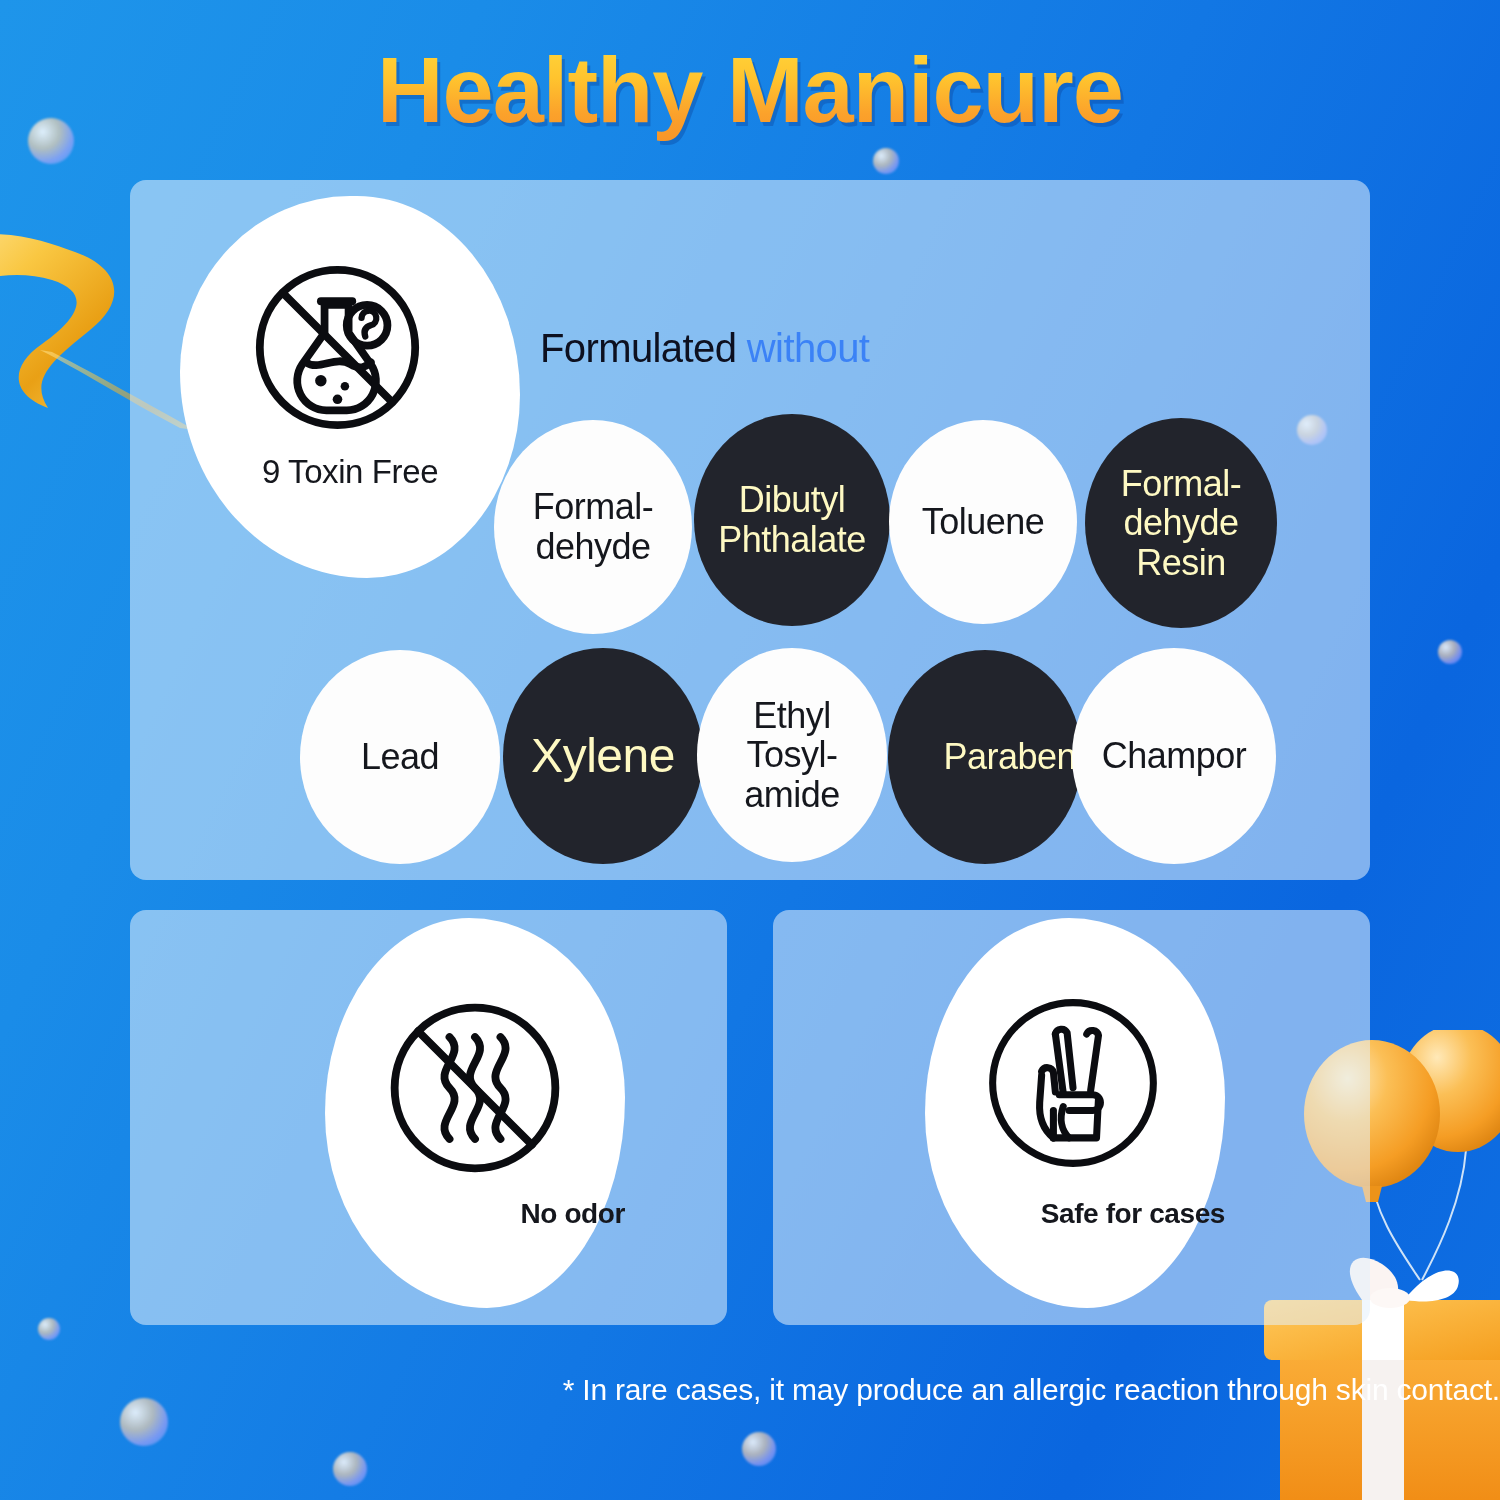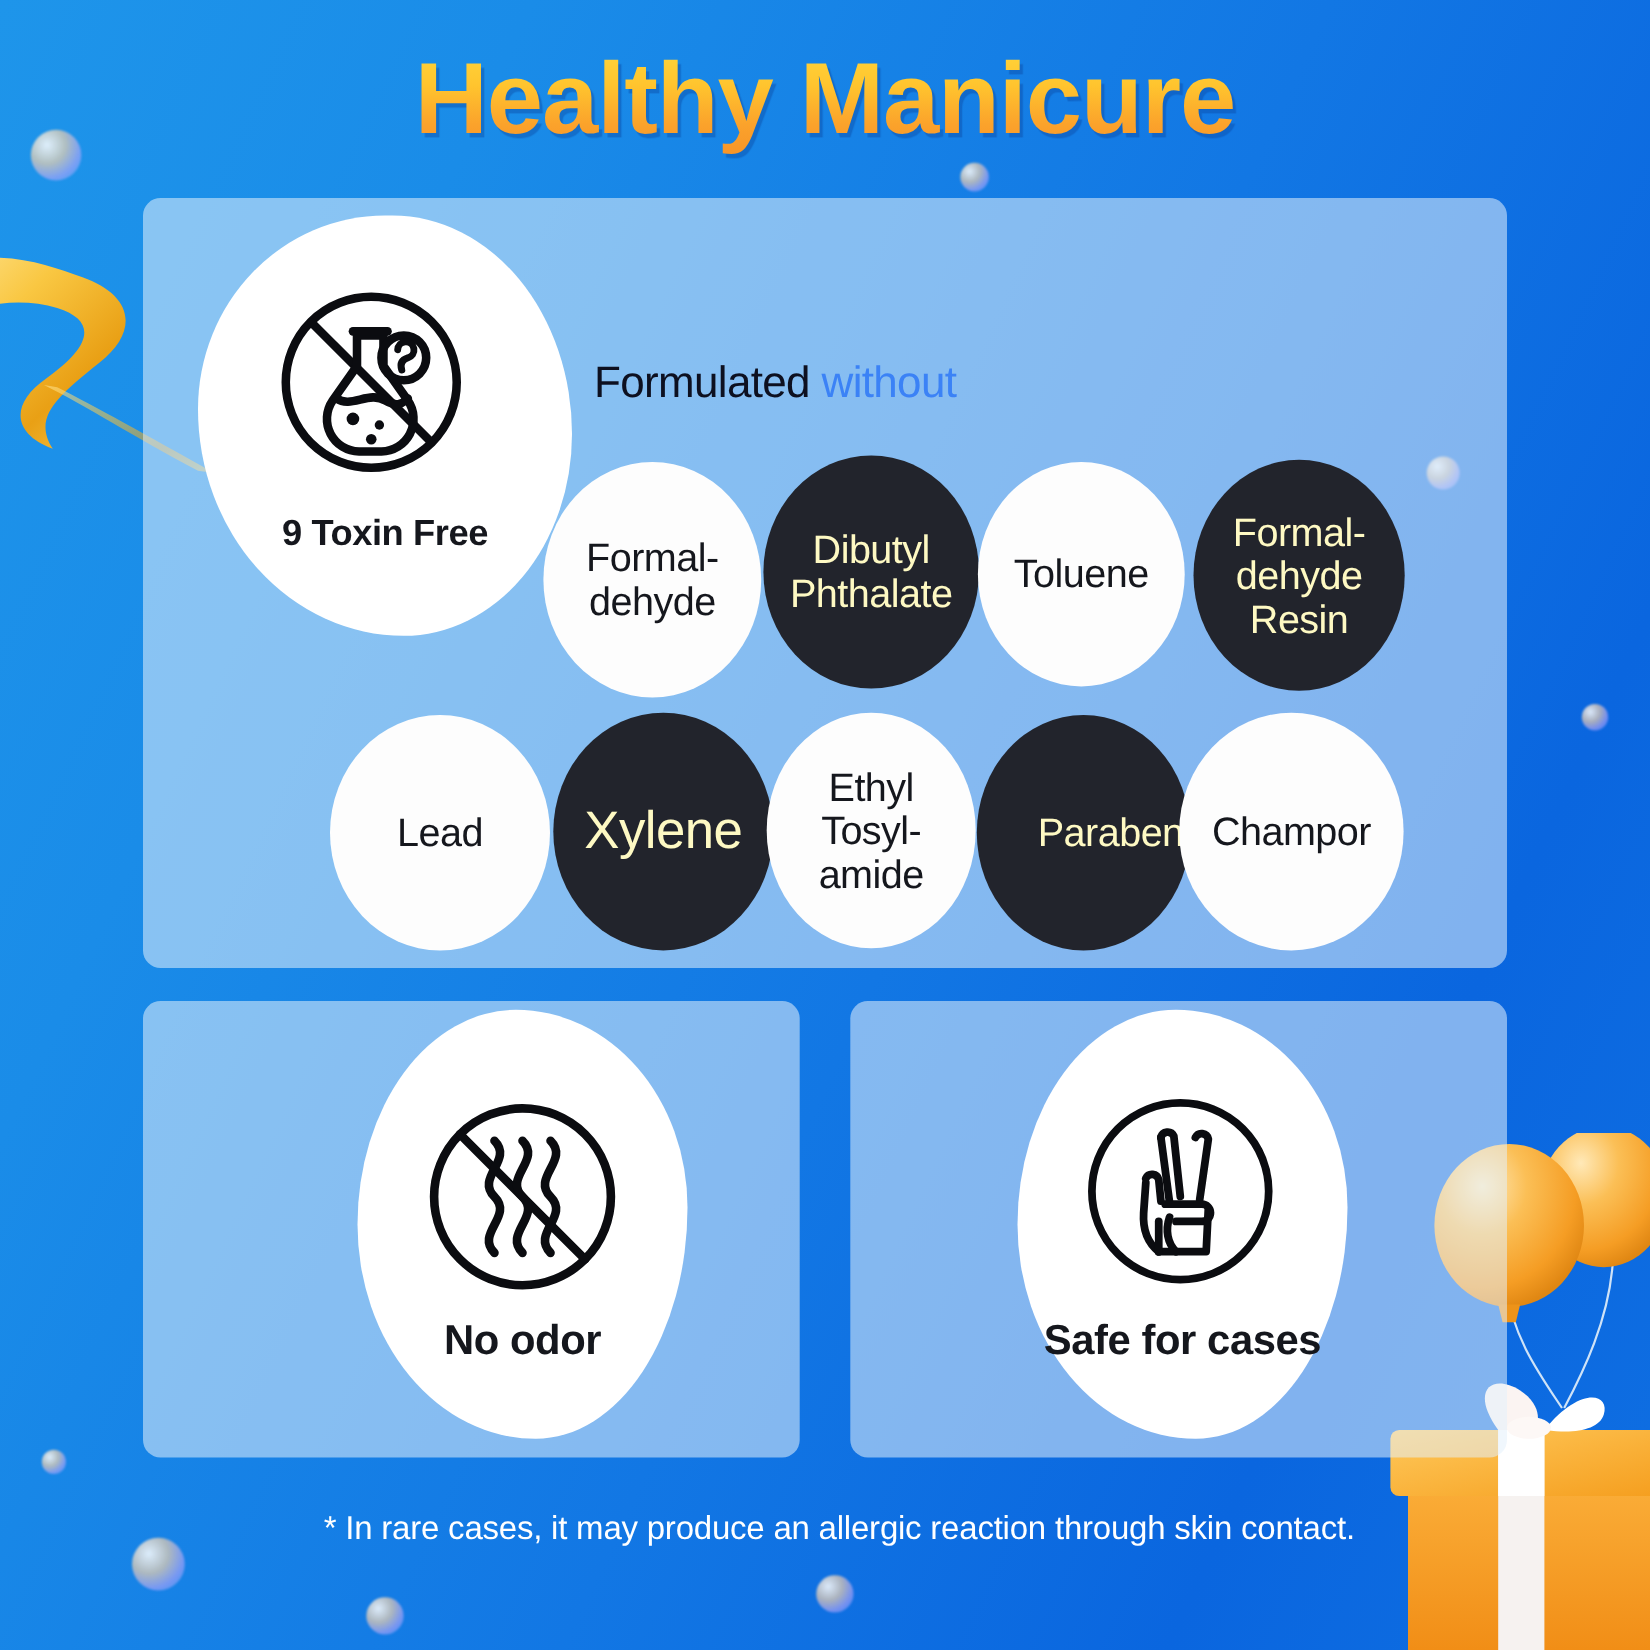--- a/index.html
+++ b/index.html
@@ -53,22 +53,22 @@
     position:absolute;
     background:#fff;
     border-radius: 47% 53% 44% 56% / 52% 45% 55% 48%;
   }
 
   
   #toxin-badge { left:180px; top:196px; width:340px; height:382px;
                  border-radius: 50% 48% 45% 55% / 46% 52% 48% 54%; }
   #toxin-icon  { position:absolute; left:245px; top:255px; width:185px; height:185px; }
   #toxin-label {
-    position:absolute; left:180px; top:465px; width:340px;
-    text-align:center; font-size:33px; font-weight:bold; color:#15171d;
+    position:absolute; left:180px; top:453px; width:340px;
+    text-align:center; font-size:33px; font-weight:normal; color:#15171d;
     letter-spacing:-.4px;
   }
 
   
   #formulated-heading {
     position:absolute; left:540px; top:326px;
     font-size:40px; color:#0d1020; letter-spacing:-.6px; white-space:nowrap;
   }
   #formulated-heading .hl { color:#3b82f6; }
 
@@ -88,30 +88,30 @@
   
   .feature-blob { width:300px; height:390px; border-radius: 48% 52% 46% 54% / 50% 46% 54% 50%; }
   #odor-blob { left:325px; top:918px; }
   #skin-blob { left:925px; top:918px; }
 
   .feature-icon { position:absolute; width:196px; height:196px; }
   #odor-icon { left:377px; top:990px; }
   #skin-icon { left:975px; top:985px; }
 
   .feature-label {
-    position:absolute; width:300px; text-align:center;
-    font-size:38px; font-weight:bold; color:#15171d; letter-spacing:-.4px;
+    position:absolute; width:300px; text-align:right;
+    font-size:28px; font-weight:bold; color:#15171d; letter-spacing:-.4px;
   }
   #odor-label { left:325px; top:1198px; }
   #skin-label { left:925px; top:1198px; }
 
   
   #footnote {
     position:absolute; left:0; right:0; top:1368px;
-    text-align:center; color:#ffffff;
+    text-align:right; color:#ffffff;
     font-size:30px; line-height:1.48; letter-spacing:-.2px;padding-left:26px;
   }
 
   
   #ribbon   { position:absolute; left:-30px; top:180px; width:260px; height:250px; }
   #balloons { position:absolute; right:0; bottom:150px; width:230px; height:320px; }
   #giftbox  { position:absolute; right:0; bottom:-10px; width:250px; height:280px; }
 </style>
 </head>
 <body>

